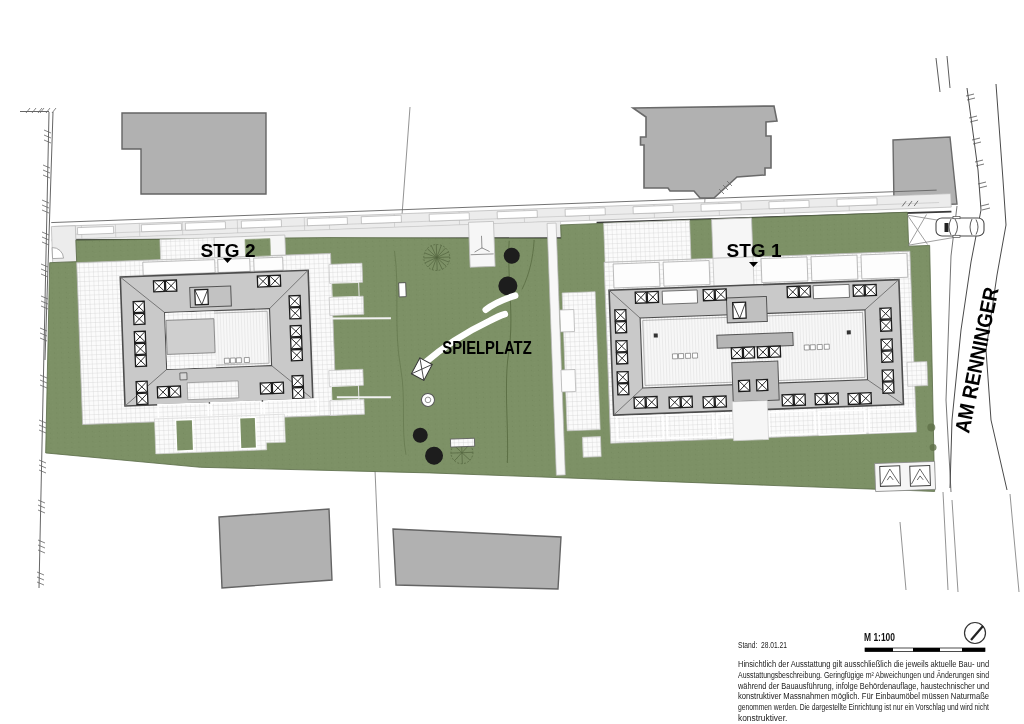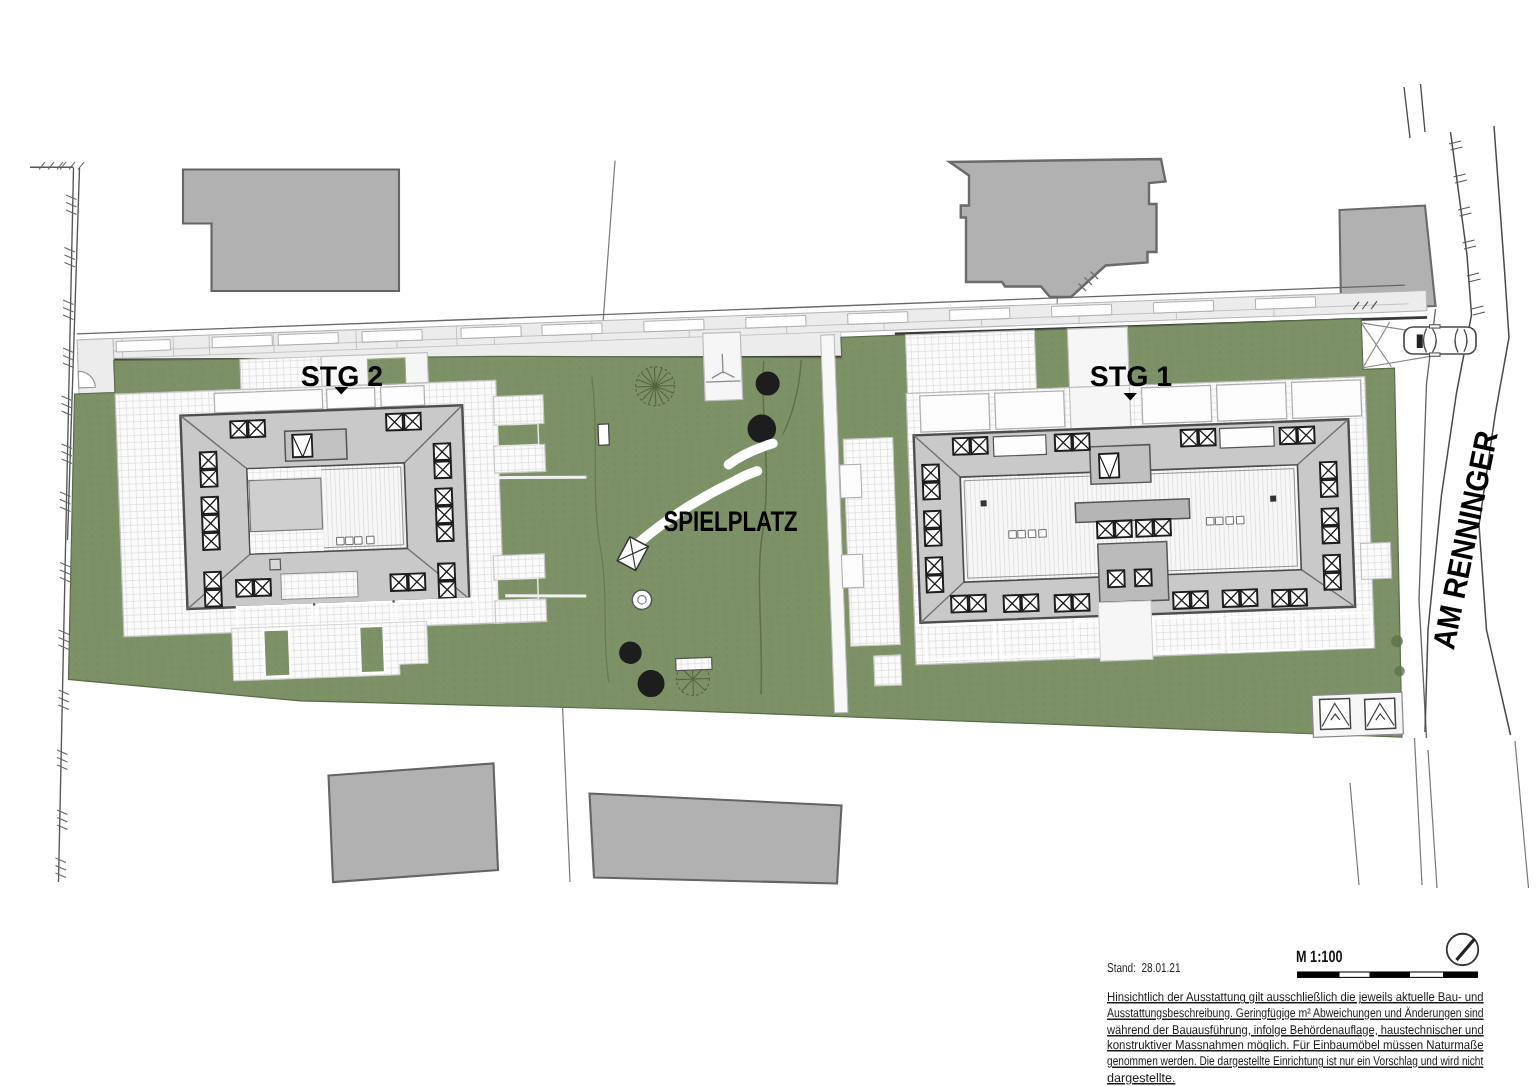--- a/index.html
+++ b/index.html
@@ -1,18 +1,18 @@
 <!DOCTYPE html>
 <html><head>
 <meta charset="utf-8">
 <style>
   html,body{margin:0;padding:0;background:#fff;}
   svg{display:block;font-family:"Liberation Sans", sans-serif;}
   text{font-family:"Liberation Sans", sans-serif;}
-  .par{font-family:"Liberation Sans", sans-serif;font-size:8.4px;line-height:10.75px;color:#1a1a1a;text-align:justify;text-decoration:underline;}
+  .par{font-family:"Liberation Sans", sans-serif;font-size:8.4px;line-height:10.75px;color:#1a1a1a;text-align:justify;}
 </style>
 </head>
 <body>
 <svg width="1024" height="724" viewBox="0 0 1024 724">
 <defs>
   <pattern id="grid" patternUnits="userSpaceOnUse" width="4.6" height="4.6">
     <rect width="4.6" height="4.6" fill="#fbfbfb"></rect>
     <path d="M0,0H4.6M0,0V4.6" stroke="#cccccc" stroke-width="0.6" fill="none"></path>
   </pattern>
   <pattern id="stripesV" patternUnits="userSpaceOnUse" width="3" height="3">
@@ -514,14 +514,14 @@
 <text x="487" y="354" font-size="19" font-weight="bold" fill="#000" text-anchor="middle" transform="translate(487 0) scale(0.78 1) translate(-487 0)">SPIELPLATZ</text>
 
 </svg>
 
 <div class="par" style="position:absolute;left:738px;top:659px;width:251px;">
   <div style="transform:scaleX(0.899);transform-origin:0 0;white-space:nowrap;">Hinsichtlich der Ausstattung gilt ausschließlich die jeweils aktuelle Bau- und</div>
   <div style="transform:scaleX(0.831);transform-origin:0 0;white-space:nowrap;">Ausstattungsbeschreibung. Geringfügige m² Abweichungen und Änderungen sind</div>
   <div style="transform:scaleX(0.887);transform-origin:0 0;white-space:nowrap;">während der Bauausführung, infolge Behördenauflage, haustechnischer und</div>
   <div style="transform:scaleX(0.911);transform-origin:0 0;white-space:nowrap;">konstruktiver Massnahmen möglich. Für Einbaumöbel müssen Naturmaße</div>
   <div style="transform:scaleX(0.808);transform-origin:0 0;white-space:nowrap;">genommen werden. Die dargestellte Einrichtung ist nur ein Vorschlag und wird nicht</div>
-  <div style="white-space:nowrap;">dargestellte.</div>
+  <div style="white-space:nowrap;">konstruktiver.</div>
 </div>
 
 </body></html>

